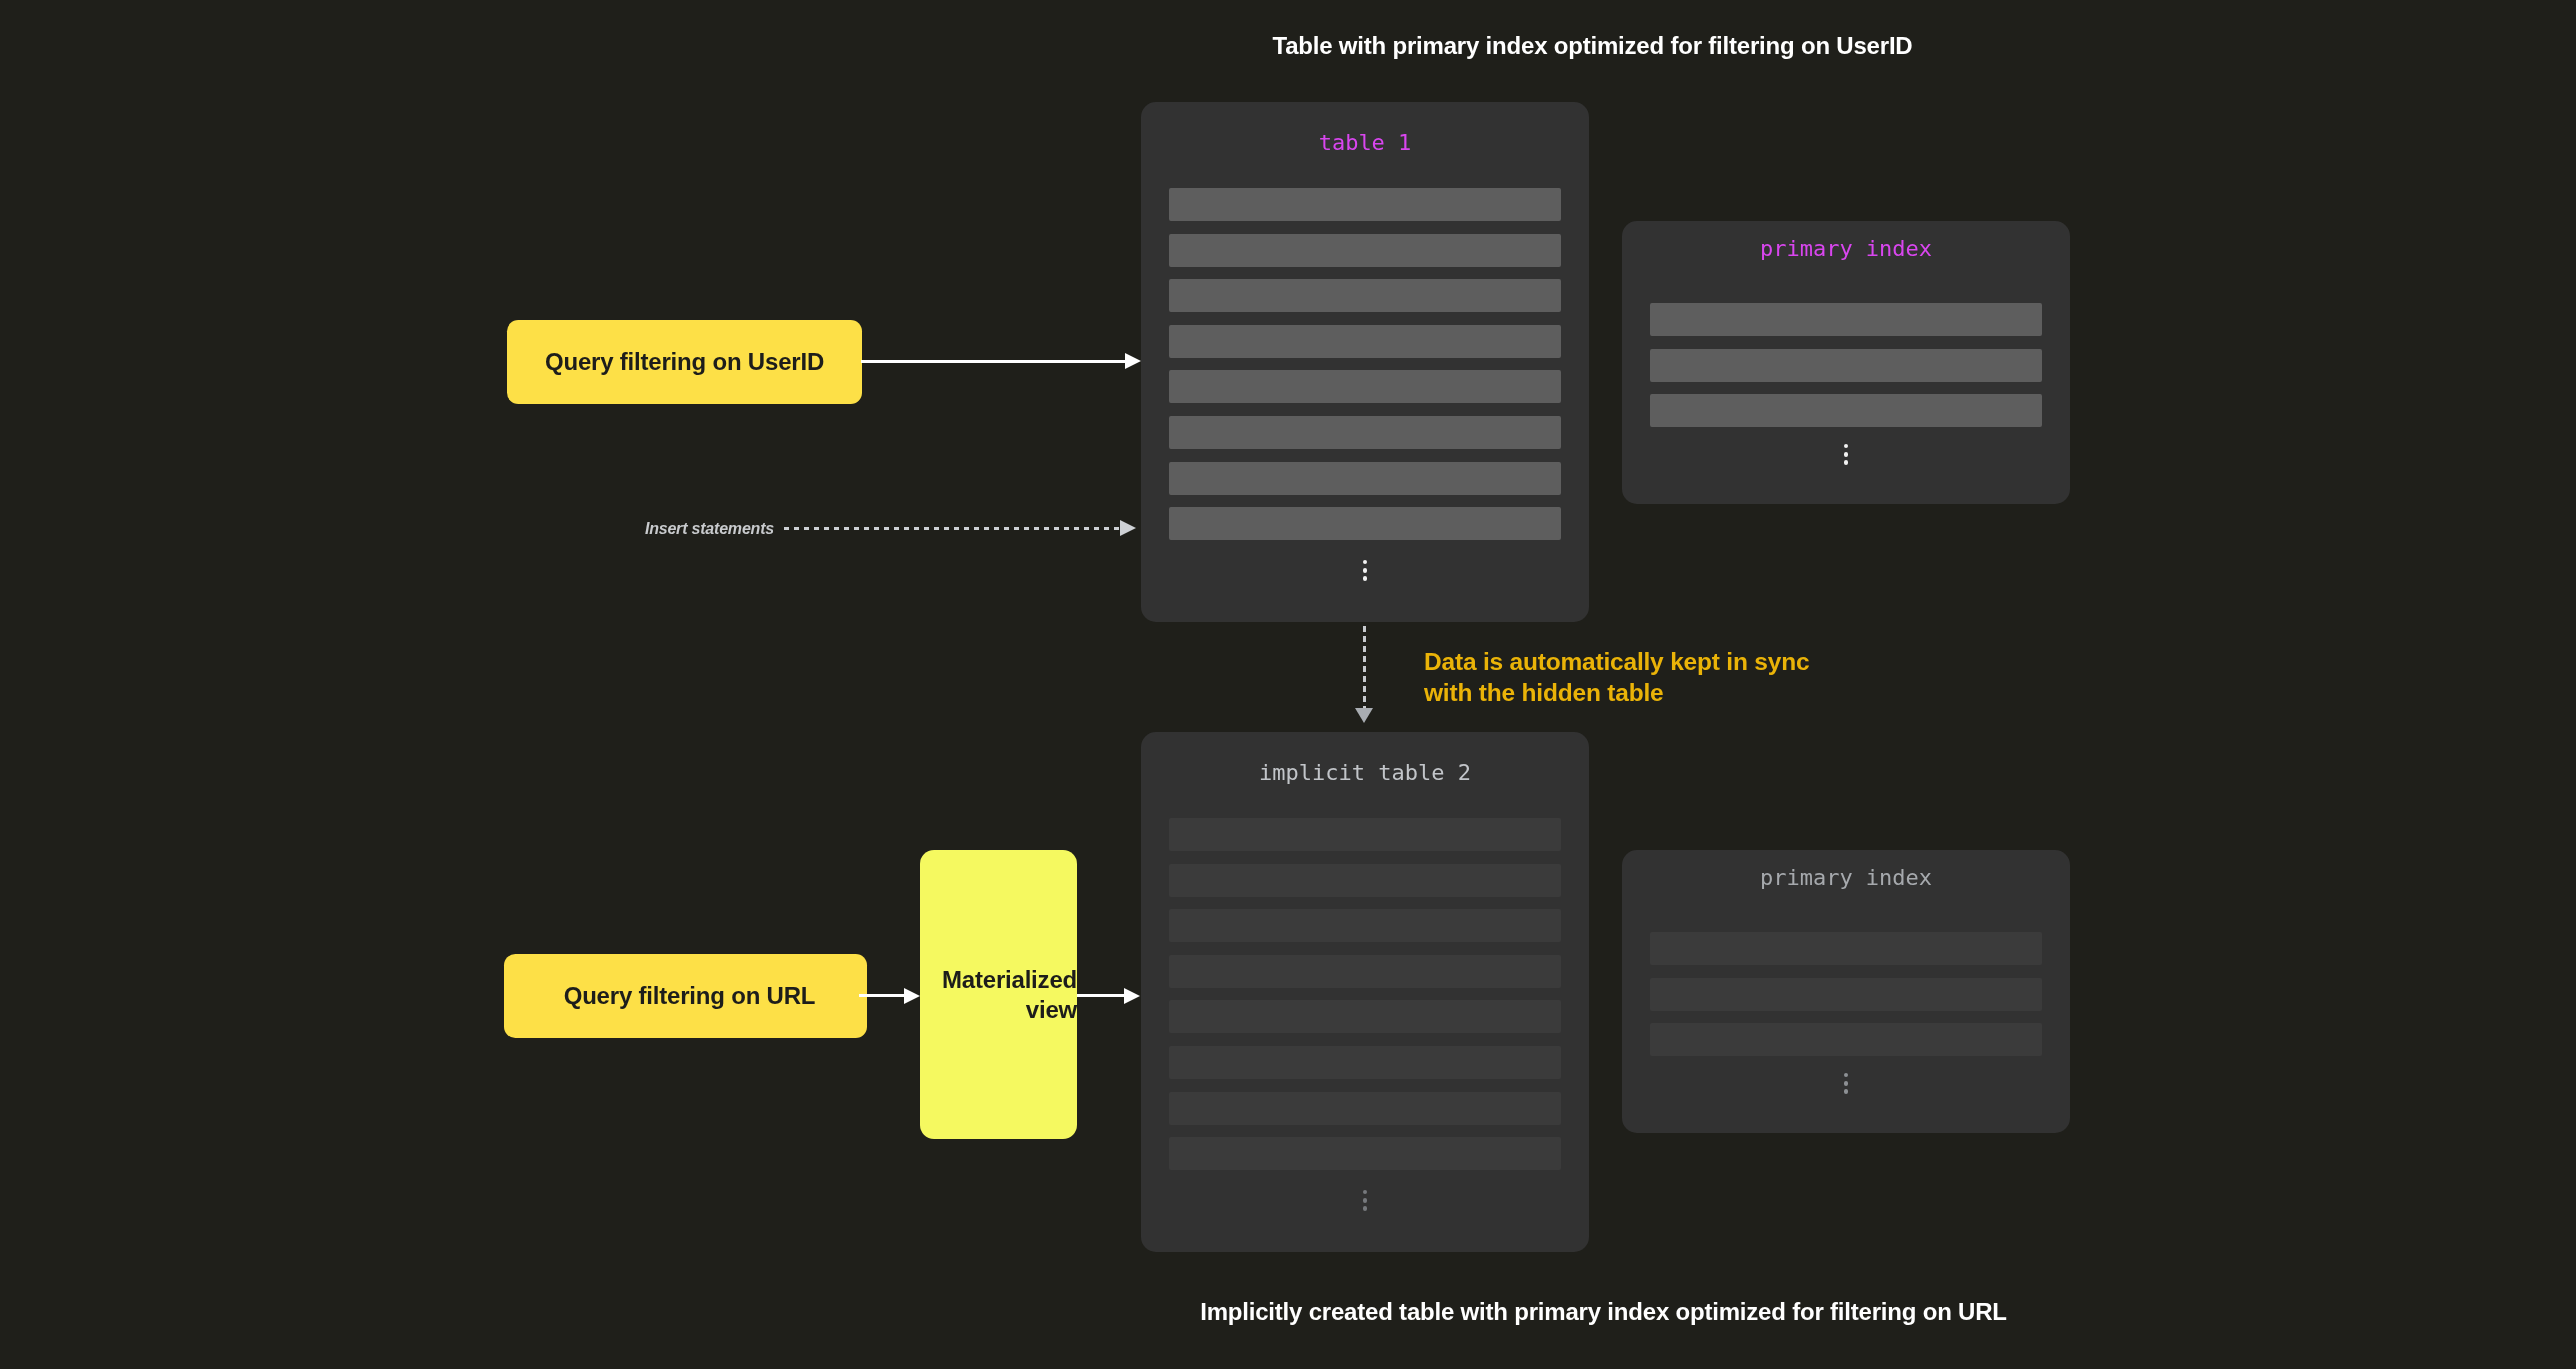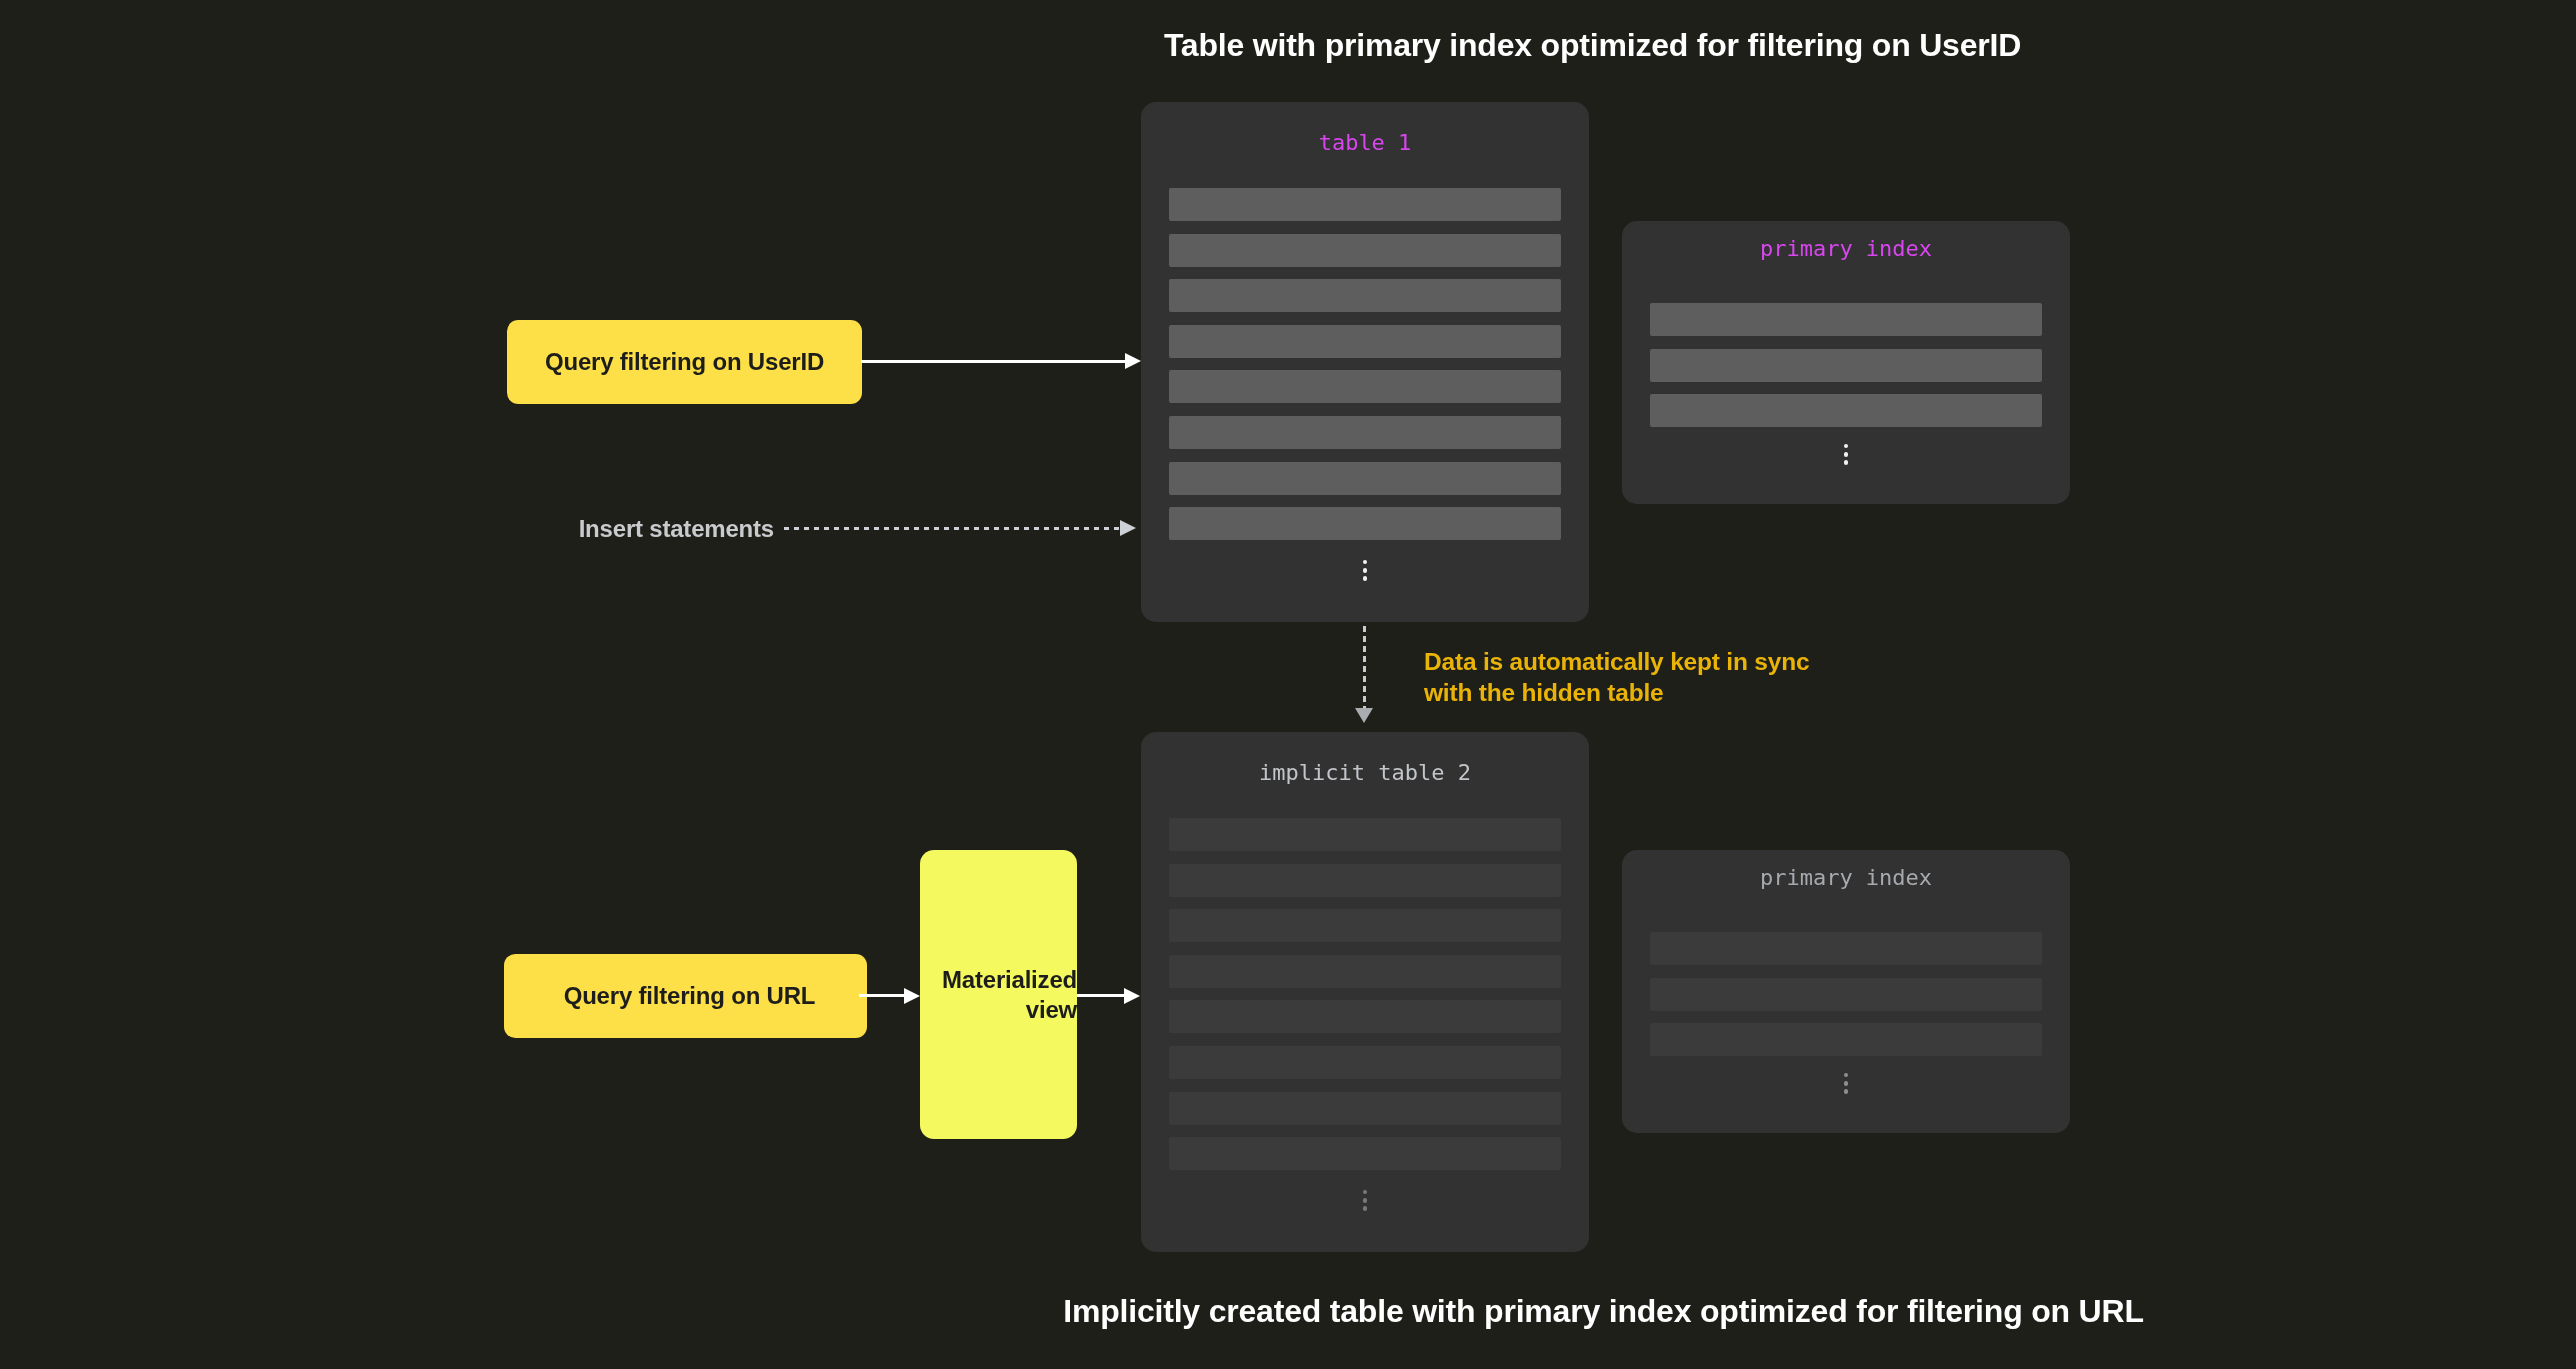--- a/index.html
+++ b/index.html
@@ -7,21 +7,21 @@
     position:relative;
     width:2576px;height:1369px;
     background:#1f1f1a;
     font-family:"Liberation Sans", sans-serif;
     overflow:hidden;
   }
   
   .caption{
     position:absolute;
     color:#ffffff;
-    font-size:32px;font-weight:700;
+    font-size:24px;font-weight:700;
     letter-spacing:-0.2px;
     text-align:center;
     line-height:33px;
   }
   .caption.top{left:964px;top:29px;width:1257px;}
   .caption.bottom{left:975px;top:1295px;width:1257px;}
 
   
   .panel{
     position:absolute;
@@ -77,22 +77,22 @@
     background:#f5f960;border-radius:14px;
     display:flex;flex-direction:column;align-items:flex-end;justify-content:center;
     color:#1d1d1b;font-size:24px;font-weight:700;
     line-height:30px;text-align:center;
     letter-spacing:-0.2px;
   }
 
   
   .label-gray{
     position:absolute;
-    color:#c8cacd;font-size:24px;font-weight:700;
-    letter-spacing:-0.2px;line-height:31px;
+    color:#c8cacd;font-size:16px;font-weight:700;
+    letter-spacing:-0.2px;line-height:31px;font-style:italic;
   }
   .label-sync{
     position:absolute;left:1424px;top:646px;
     color:#eab308;font-size:24.5px;font-weight:700;
     letter-spacing:-0.2px;line-height:31px;
   }
   .label-insert{
     left:460px;top:513px;width:314px;text-align:right;
   }
 

